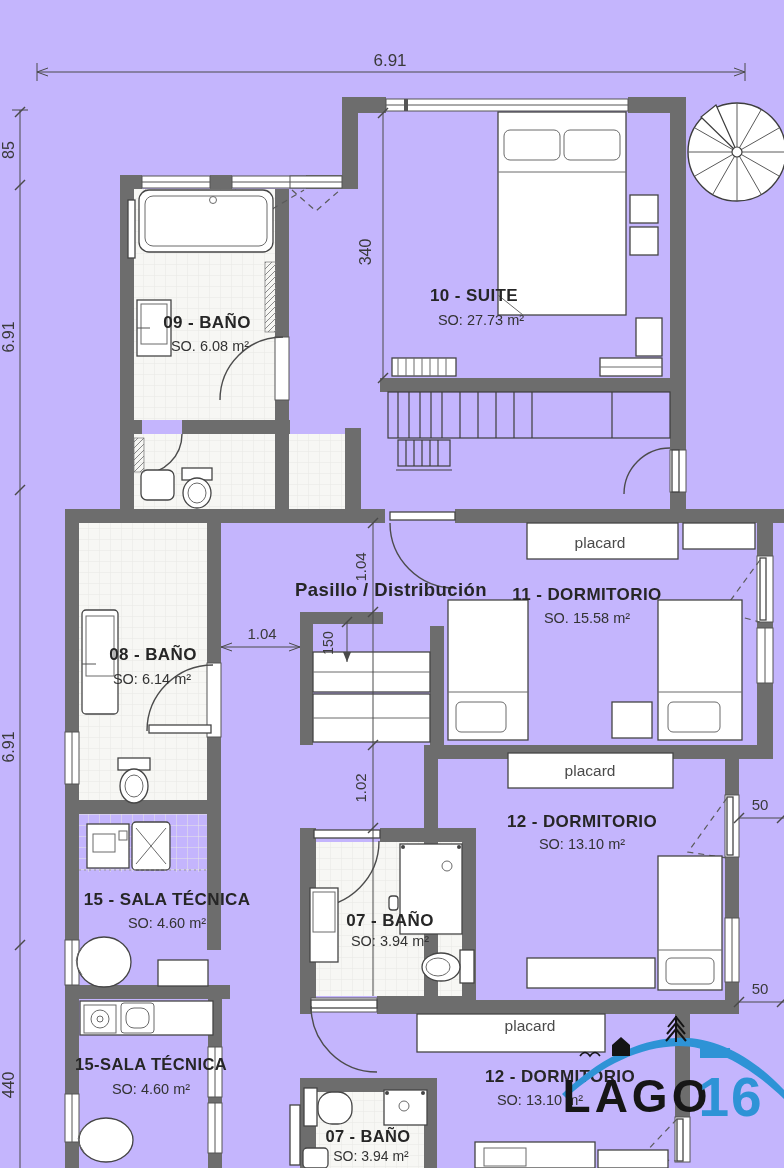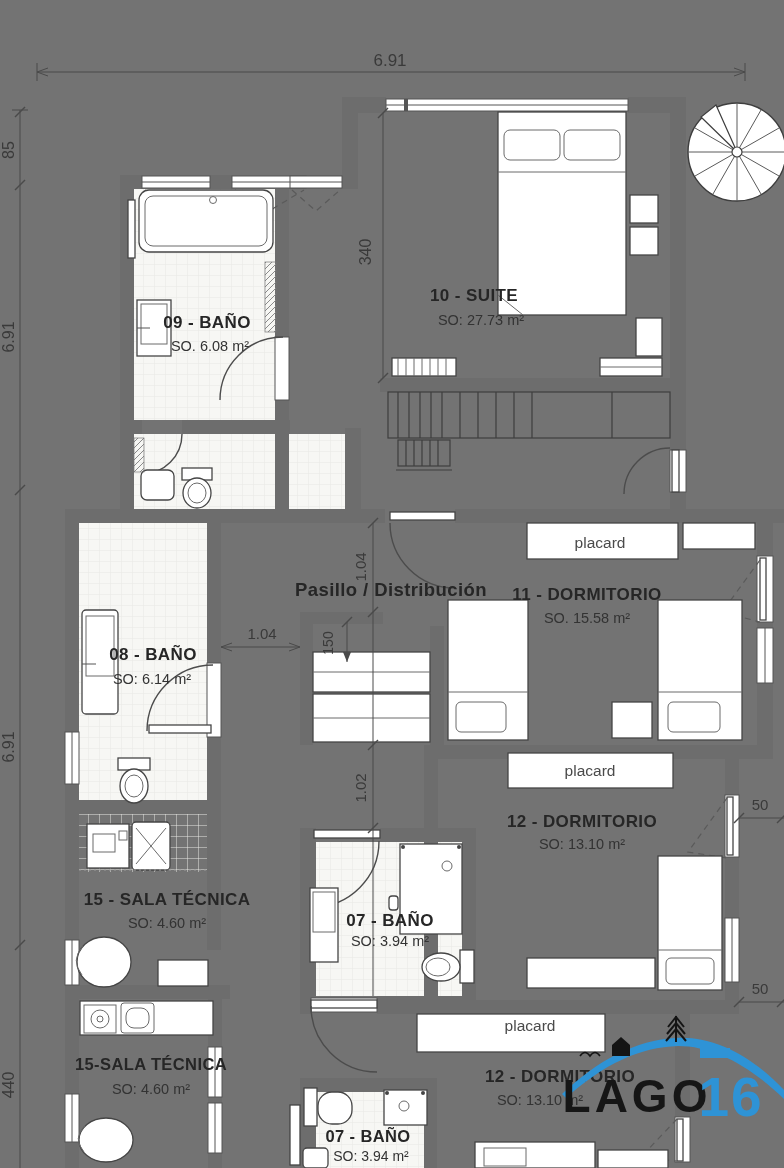--- a/index.html
+++ b/index.html
@@ -1,16 +1,16 @@
 <!DOCTYPE html>
 <html><head>
 <meta charset="utf-8">
 <style>
   html,body{margin:0;padding:0;background:#fff;}
-  .canvas{position:relative;width:784px;height:1168px;background:#737373;overflow:hidden;
+  .canvas{position:relative;width:784px;height:1168px;background:#c4b5fd;overflow:hidden;
           font-family:"Liberation Sans", sans-serif;}
   svg{position:absolute;left:0;top:0;}
   .wall{fill:#6d6d6d;stroke:none;}
   .slit{fill:#ffffff;stroke:#555555;stroke-width:1;}
   .glz{stroke:#555555;stroke-width:1;fill:none;}
   .furn{fill:#ffffff;stroke:#454545;stroke-width:1.3;}
   .furn2{fill:none;stroke:#6a6a6a;stroke-width:1;}
   .arc{fill:none;stroke:#4c4c4c;stroke-width:1.4;}
   .dash{fill:none;stroke:#5a5a5a;stroke-width:1.2;stroke-dasharray:6 5;}
   .dim{fill:#3a3a3a;font-size:15px;}

